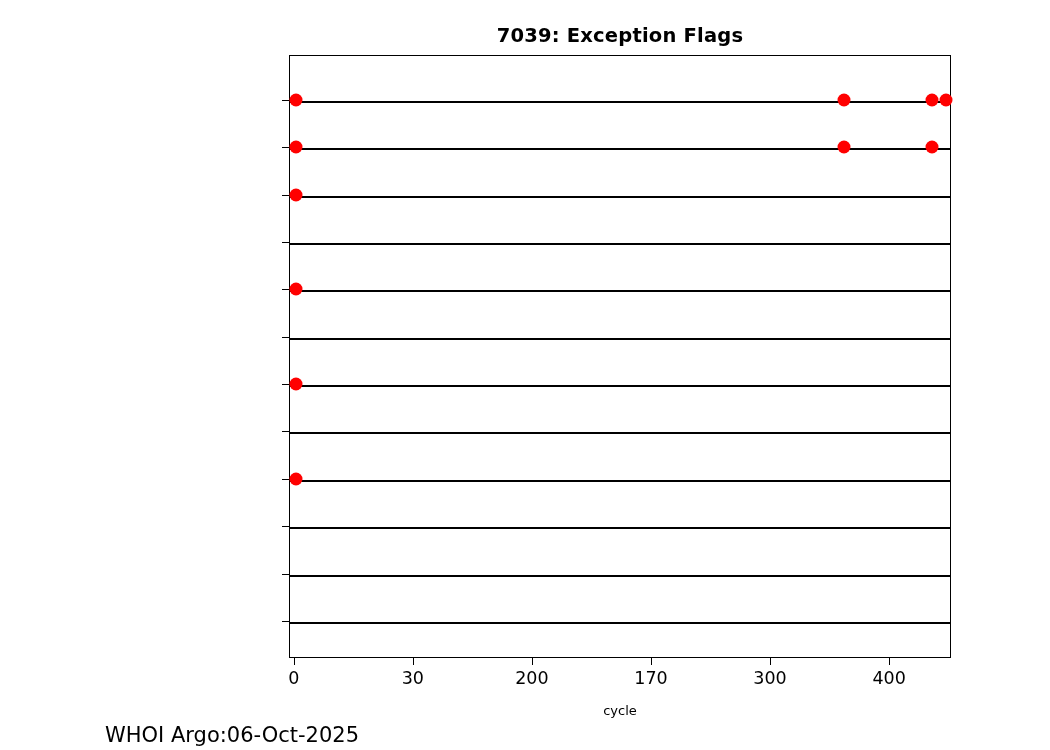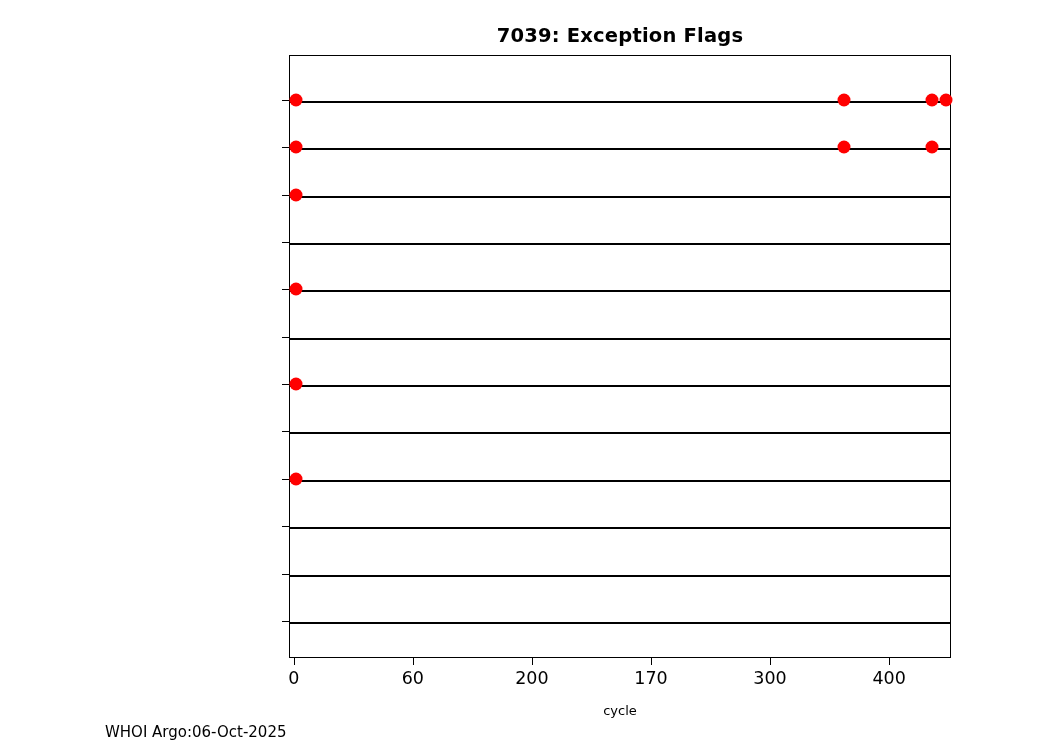--- a/index.html
+++ b/index.html
@@ -84,21 +84,21 @@
     top: 703px;
     width: 662px;
     text-align: center;
     font-size: 13px;
     color: #000000;
   }
   #footer-note {
     position: absolute;
     left: 105px;
     top: 723px;
-    font-size: 15px;
+    font-size: 21px;
     color: #000000;
     white-space: nowrap;
   }
 </style>
 </head>
 <body>
 
 <div id="figure">
 
   <div id="chart-title">7039: Exception Flags</div>
@@ -143,21 +143,21 @@
       <div class="point" style="left: 931.95px; top: 147.35px; background: rgb(255, 0, 0);"></div>
       <div class="point" style="left: 296.144px; top: 194.7px; background: rgb(255, 0, 0);"></div>
       <div class="point" style="left: 296.144px; top: 289.4px; background: rgb(255, 0, 0);"></div>
       <div class="point" style="left: 296.144px; top: 384.1px; background: rgb(255, 0, 0);"></div>
       <div class="point" style="left: 296.144px; top: 478.8px; background: rgb(255, 0, 0);"></div>
     </div>
   <div id="xticks-layer">
       <div class="xtick-mark" style="left: 293.763px;"></div>
       <div class="xtick-label" style="left: 293.763px;">0</div>
       <div class="xtick-mark" style="left: 412.827px;"></div>
-      <div class="xtick-label" style="left: 412.827px;">60</div>
+      <div class="xtick-label" style="left: 412.827px;">30</div>
       <div class="xtick-mark" style="left: 531.892px;"></div>
       <div class="xtick-label" style="left: 531.892px;">200</div>
       <div class="xtick-mark" style="left: 650.957px;"></div>
       <div class="xtick-label" style="left: 650.957px;">170</div>
       <div class="xtick-mark" style="left: 770.022px;"></div>
       <div class="xtick-label" style="left: 770.022px;">300</div>
       <div class="xtick-mark" style="left: 889.086px;"></div>
       <div class="xtick-label" style="left: 889.086px;">400</div>
     </div>
 

